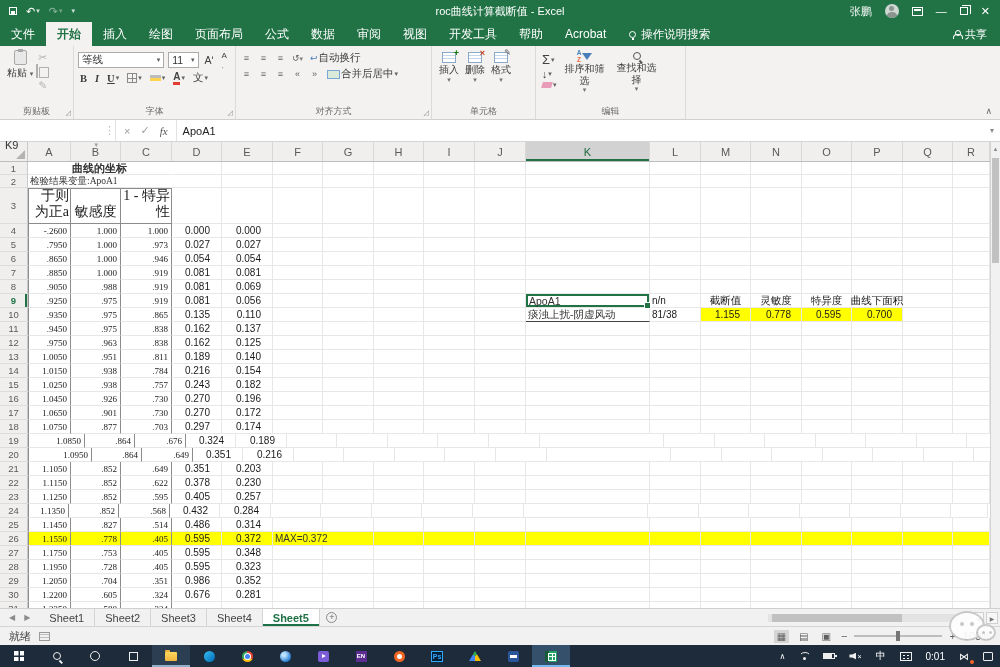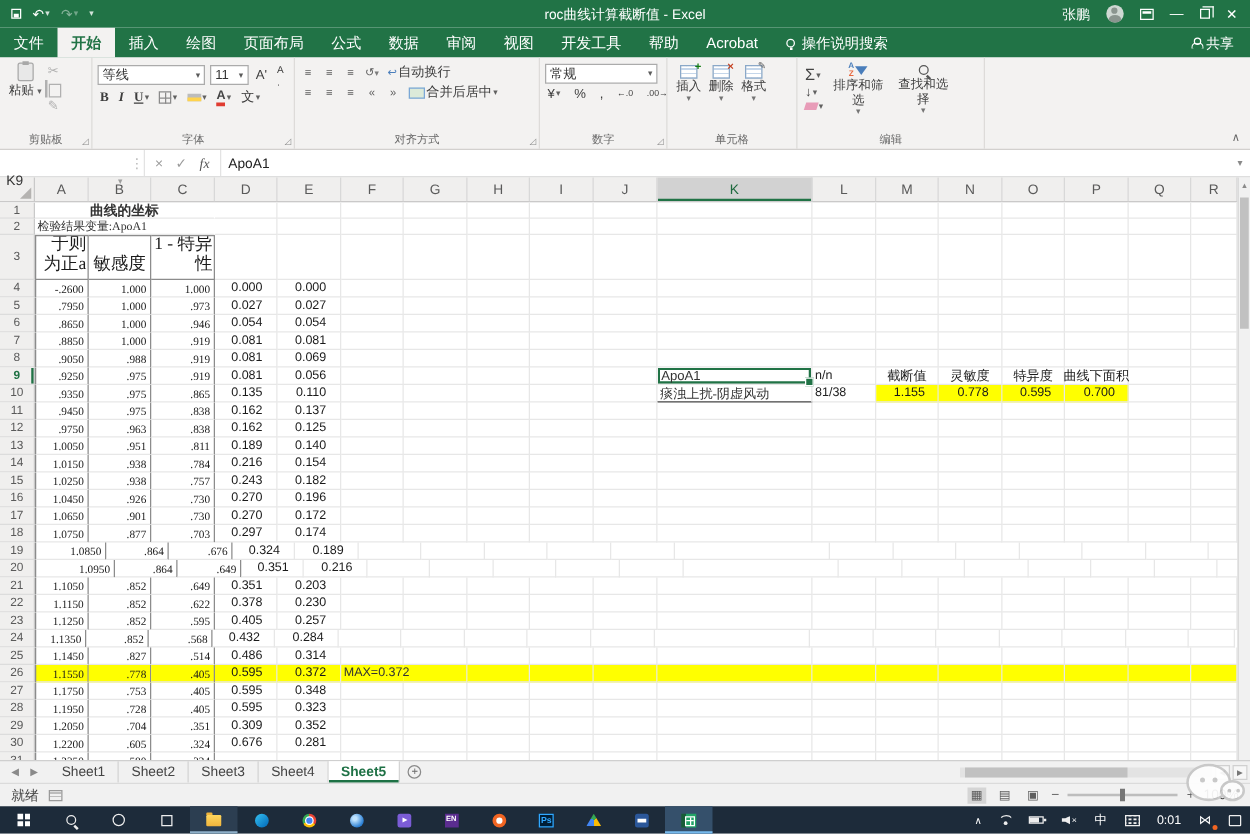--- a/index.html
+++ b/index.html
@@ -327,37 +327,20 @@
       <span class="mb">
           <span class="ic-merge"></span> 
           <span>合并后居中</span> 
           <span class="dd8">▾</span>
         </span>
     </div>
     <div class="rg-label">对齐方式</div>
     <span class="launcher">◿</span>
   </div>
 
-  <div class="rgroup" style="width:102px">
-    <div class="rrow">
-      <span class="combo" style="width:90px">
-          <span>常规</span>
-          <span class="dd8">▾</span>
-        </span>
-    </div>
-    <div class="rrow" style="gap:7px">
-      <span class="mb">¥<span class="dd8">▾</span></span>
-      <span class="mb">%</span>
-      <span class="mb">,</span>
-      <span class="mb" style="font-size:7px">←.0</span>
-      <span class="mb" style="font-size:7px">.00→</span>
-    </div>
-    <div class="rg-label">数字</div>
-    <span class="launcher">◿</span>
-  </div>
 
 
   <div class="rgroup" style="width:104px; flex-direction:row; display:flex; align-items:flex-start; padding-top:6px">
     <div class="bb">
       <span class="grid-ic gi-plus">
           <i>+</i>
         </span>
       <span>插入</span>
         <span class="dd8">▾</span>
     </div>
@@ -1032,21 +1015,21 @@
       <div class="c " style="width:50px"></div>
       <div class="c " style="width:51px"></div>
       <div class="c " style="width:50px"></div>
       <div class="c " style="width:37px"></div>
     </div>
     <div class="row" style="height:14px">
       <div class="rh">29</div>
       <div class="c spss al" style="width:43px">1.2050</div>
       <div class="c spss" style="width:50px">.704</div>
       <div class="c spss" style="width:51px">.351</div>
-      <div class="c de" style="width:50px">0.309</div>
+      <div class="c de" style="width:50px">0.986</div>
       <div class="c de" style="width:51px">0.352</div>
       <div class="c " style="width:50px"></div>
       <div class="c " style="width:51px"></div>
       <div class="c " style="width:50px"></div>
       <div class="c " style="width:51px"></div>
       <div class="c " style="width:51px"></div>
       <div class="c " style="width:124px"></div>
       <div class="c " style="width:51px"></div>
       <div class="c " style="width:50px"></div>
       <div class="c " style="width:51px"></div>

